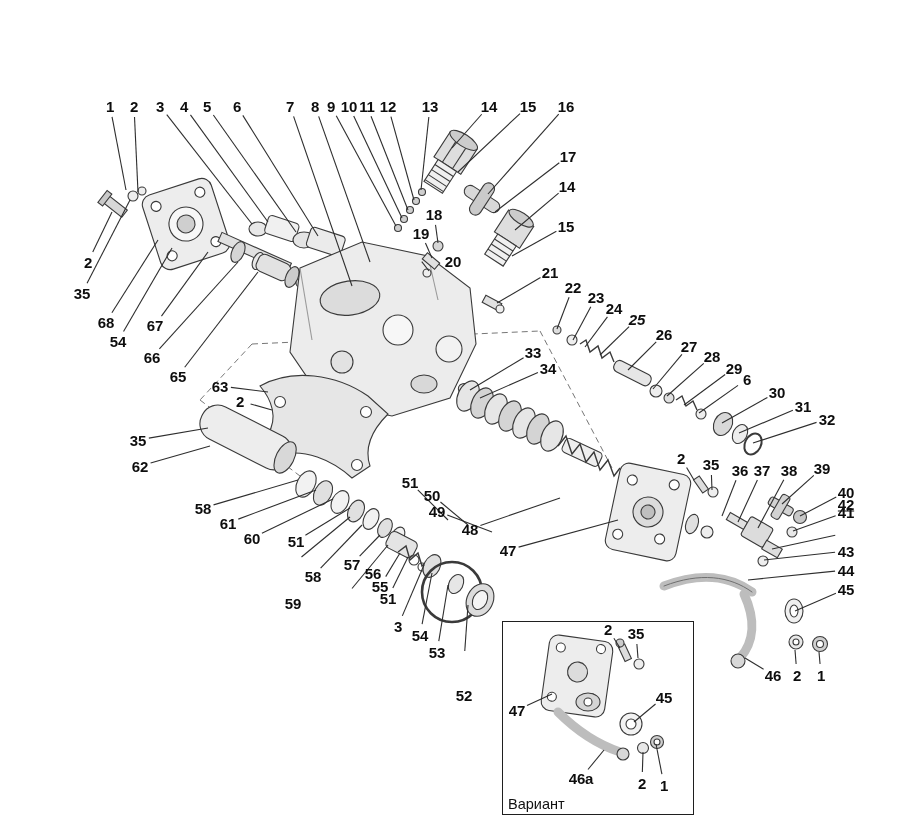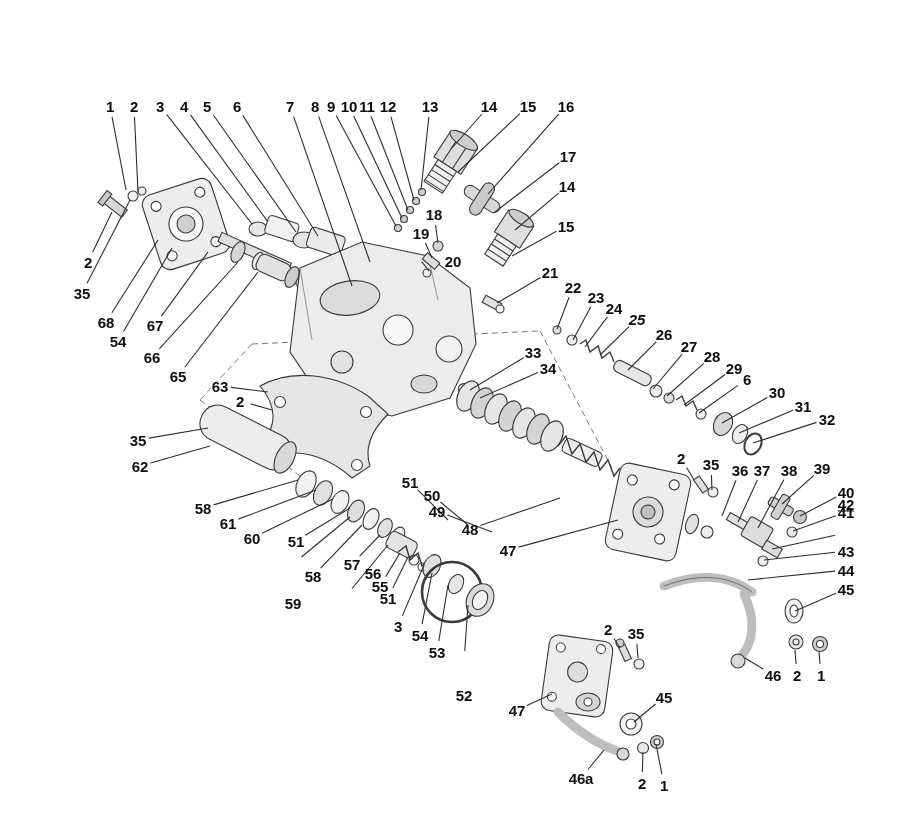--- a/index.html
+++ b/index.html
@@ -25,20 +25,23 @@
   .dash{stroke:#666;stroke-width:0.9;stroke-dasharray:6 4;fill:none;}
   .spring{fill:none;stroke:#3a3a3a;stroke-width:1.4;}
   .lever{fill:none;stroke:#bdbdbd;stroke-width:9;stroke-linecap:round;}
   .lever-core{fill:none;stroke:#6f6f6f;stroke-width:1;stroke-linecap:round;}
 </style>
 </head>
 <body>
 
 <div id="screen">
 
+  <div id="inset-box">
+    <span id="inset-label">Вариант</span>
+  </div>
 
   <svg id="drawing" width="900" height="831" viewBox="0 0 900 831" stroke="#3a3a3a" stroke-width="1.1" fill="none">
 
     <g>
       <line class="dash" x1="252" y1="344" x2="540" y2="331"></line>
       <line class="dash" x1="252" y1="344" x2="200" y2="400"></line>
       <line class="dash" x1="540" y1="331" x2="612" y2="468"></line>
       <line class="dash" x1="200" y1="400" x2="300" y2="476"></line>
     </g>
 

